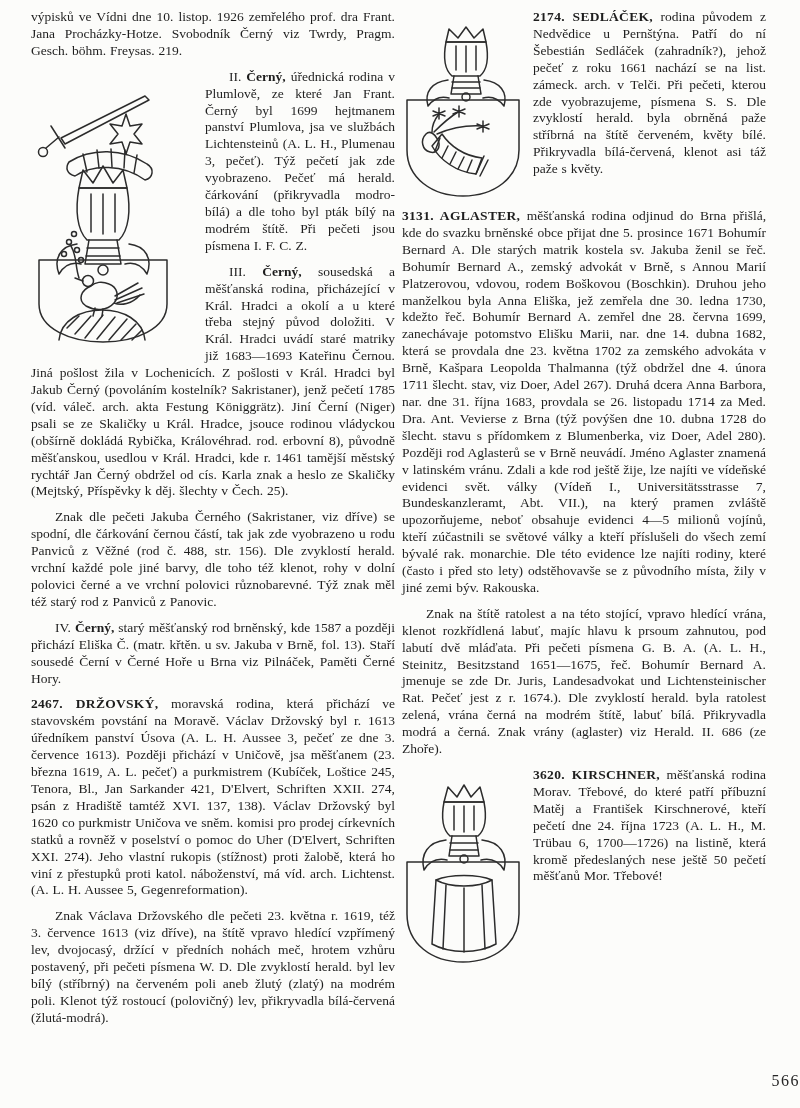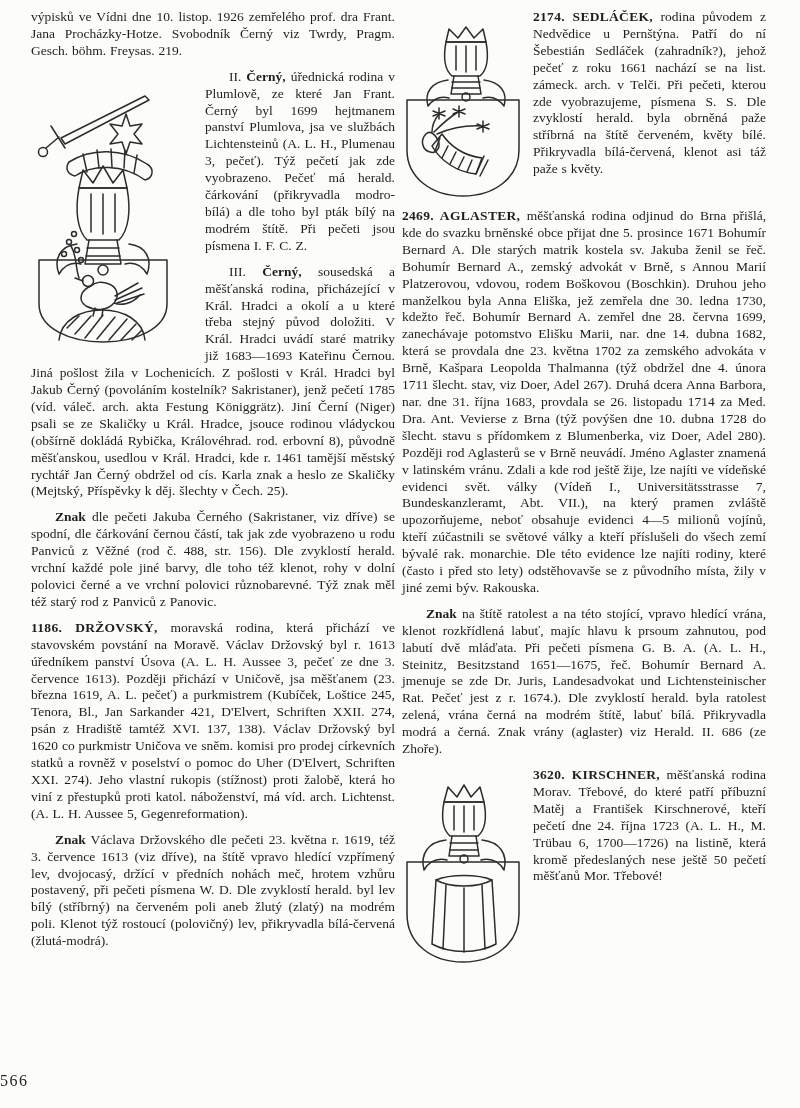--- a/index.html
+++ b/index.html
@@ -6,25 +6,25 @@
   html,body{width:800px;height:1108px}
   body{background:#e9e8e4;font-family:"Liberation Serif",serif}
   .page{position:relative;width:800px;height:1108px;background:#fcfcfa;overflow:hidden;color:#1e1e1e}
   .columns{display:flex;gap:7px;padding:9px 24px 0 31px}
   .col{width:364px;font-size:13.5px;line-height:16.9px;text-align:justify;word-spacing:.5px}
   p{margin:0 0 4px}
   .sect{margin-top:9px}
   .indent{text-indent:24px}
   .entry-lead{font-weight:700;letter-spacing:.3px}
   .famname{font-weight:700}
-  .lead{font-weight:700}
+  .lead{font-weight:400}
   .fig{float:left;margin:15px 9px 4px 0}
   .fig svg{display:block;stroke:#2c2c2c;fill:none;stroke-width:1.5;stroke-linecap:round;stroke-linejoin:round}
   .clear{clear:left}
-  .footer{position:absolute;left:0;right:0;bottom:18px;text-align:left;font-size:16px;letter-spacing:1.5px;color:#262626}
+  .footer{position:absolute;left:0;right:0;bottom:18px;text-align:right;font-size:16px;letter-spacing:1.5px;color:#262626}
 </style>
 </head>
 <body>
 
 <div class="page">
   <div class="columns">
 
     <div class="col">
 
       <p><span>výpisků ve Vídni dne 10. listop. 1926 zemřelého prof. dra Frant. Jana Procházky-Hotze. Svobodník Černý viz Twrdy, Pragm. Gesch. böhm. Freysas. 219.</span></p>
@@ -90,23 +90,28 @@
         <span class="ord">III.</span>
         <b class="famname">Černý,</b>
         <span>sousedská a měšťanská rodina, přicházející v Král. Hradci a okolí a u které třeba stejný původ doložiti. V Král. Hradci uvádí staré matriky již 1683—1693 Kateřinu Černou. Jiná pošlost žila v Lochenicích. Z pošlosti v Král. Hradci byl Jakub Černý (povoláním kostelník? Sakristaner), jenž pečetí 1785 (víd. váleč. arch. akta Festung Königgrätz). Jiní Černí (Niger) psali se ze Skaličky u Král. Hradce, jsouce rodinou vládyckou (obšírně dokládá Rybička, Královéhrad. rod. erbovní 8), původně měšťanskou, usedlou v Král. Hradci, kde r. 1461 tamější městský rychtář Jan Černý obdržel od cís. Karla znak a heslo ze Skaličky (Mejtský, Příspěvky k děj. šlechty v Čech. 25).</span>
       </p>
 
       <p class="sect indent">
         <b class="lead">Znak</b>
         <span>dle pečeti Jakuba Černého (Sakristaner, viz dříve) se spodní, dle čárkování černou částí, tak jak zde vyobrazeno u rodu Panviců z Věžné (rod č. 488, str. 156). Dle zvyklostí herald. vrchní každé pole jiné barvy, dle toho též klenot, rohy v dolní polovici černé a ve vrchní polovici různobarevné. Týž znak měl též starý rod z Panviců z Panovic.</span>
       </p>
 
+      <p class="sect indent">
+        <span class="ord">IV.</span>
+        <b class="famname">Černý,</b>
+        <span>starý měšťanský rod brněnský, kde 1587 a později přichází Eliška Č. (matr. křtěn. u sv. Jakuba v Brně, fol. 13). Staří sousedé Černí v Černé Hoře u Brna viz Pilnáček, Paměti Černé Hory.</span>
+      </p>
 
       <p class="sect">
-        <b class="entry-lead">1186. DRŽOVSKÝ,</b>
+        <b class="entry-lead">2467. DRŽOVSKÝ,</b>
         <span>moravská rodina, která přichází ve stavovském povstání na Moravě. Václav Držovský byl r. 1613 úředníkem panství Úsova (A. L. H. Aussee 3, pečeť ze dne 3. července 1613). Později přichází v Uničově, jsa měšťanem (23. března 1619, A. L. pečeť) a purkmistrem (Kubíček, Loštice 245, Tenora, Bl., Jan Sarkander 421, D'Elvert, Schriften XXII. 274, psán z Hradiště tamtéž XVI. 137, 138). Václav Držovský byl 1620 co purkmistr Uničova ve sněm. komisi pro prodej církevních statků a rovněž v poselství o pomoc do Uher (D'Elvert, Schriften XXI. 274). Jeho vlastní rukopis (stížnost) proti žalobě, která ho viní z přestupků proti katol. náboženství, má víd. arch. Lichtenst. (A. L. H. Aussee 5, Gegenreformation).</span>
       </p>
 
       <p class="sect indent">
         <b class="lead">Znak</b>
         <span>Václava Držovského dle pečeti 23. května r. 1619, též 3. července 1613 (viz dříve), na štítě vpravo hledící vzpřímený lev, dvojocasý, držící v předních nohách meč, hrotem vzhůru postavený, při pečeti písmena W. D. Dle zvyklostí herald. byl lev bílý (stříbrný) na červeném poli aneb žlutý (zlatý) na modrém poli. Klenot týž rostoucí (polovičný) lev, přikryvadla bílá-červená (žlutá-modrá).</span>
       </p>
     </div>
 
     <div class="col">
@@ -140,21 +145,21 @@
             <path d="M37,84 L37,95 M31,87 L43,92 M31,92 L43,87"></path>
             <path d="M57,82 L57,93 M51,85 L63,90 M51,90 L63,85"></path>
             <path d="M81,97 L81,108 M75,100 L87,105 M75,105 L87,100"></path>
           </svg>
         </span>
         <b class="entry-lead">2174. SEDLÁČEK,</b>
         <span>rodina původem z Nedvědice u Pernštýna. Patří do ní Šebestián Sedláček (zahradník?), jehož pečeť z roku 1661 nachází se na list. zámeck. arch. v Telči. Při pečeti, kterou zde vyobrazujeme, písmena S. S. Dle zvyklostí herald. byla obrněná paže stříbrná na štítě červeném, květy bílé. Přikryvadla bílá-červená, klenot asi táž paže s květy.</span>
       </p>
 
       <p class="sect clear">
-        <b class="entry-lead">2469. AGLASTER,</b>
+        <b class="entry-lead">3131. AGLASTER,</b>
         <span>měšťanská rodina odjinud do Brna přišlá, kde do svazku brněnské obce přijat dne 5. prosince 1671 Bohumír Bernard A. Dle starých matrik kostela sv. Jakuba ženil se řeč. Bohumír Bernard A., zemský advokát v Brně, s Annou Marií Platzerovou, vdovou, rodem Boškovou (Boschkin). Druhou jeho manželkou byla Anna Eliška, jež zemřela dne 30. ledna 1730, kdežto řeč. Bohumír Bernard A. zemřel dne 28. června 1699, zanechávaje potomstvo Elišku Marii, nar. dne 14. dubna 1682, která se provdala dne 23. května 1702 za zemského advokáta v Brně, Kašpara Leopolda Thalmanna (týž obdržel dne 4. února 1711 šlecht. stav, viz Doer, Adel 267). Druhá dcera Anna Barbora, nar. dne 31. října 1683, provdala se 26. listopadu 1714 za Med. Dra. Ant. Vevierse z Brna (týž povýšen dne 10. dubna 1728 do šlecht. stavu s přídomkem z Blumenberka, viz Doer, Adel 280). Později rod Aglasterů se v Brně neuvádí. Jméno Aglaster znamená v latinském vránu. Zdali a kde rod ještě žije, lze najíti ve vídeňské evidenci svět. války (Vídeň I., Universitätsstrasse 7, Bundeskanzleramt, Abt. VII.), na který pramen zvláště upozorňujeme, neboť obsahuje evidenci 4—5 milionů vojínů, kteří zúčastnili se světové války a kteří příslušeli do všech zemí bývalé rak. monarchie. Dle této evidence lze najíti rodiny, které (často i před sto lety) odstěhovavše se z původního místa, žily v jiné zemi býv. Rakouska.</span>
       </p>
 
       <p class="sect indent">
         <b class="lead">Znak</b>
         <span>na štítě ratolest a na této stojící, vpravo hledící vrána, klenot rozkřídlená labuť, majíc hlavu k prsoum zahnutou, pod labutí dvě mláďata. Při pečeti písmena G. B. A. (A. L. H., Steinitz, Besitzstand 1651—1675, řeč. Bohumír Bernard A. jmenuje se zde Dr. Juris, Landesadvokat und Lichtensteinischer Rat. Pečeť jest z r. 1674.). Dle zvyklostí herald. byla ratolest zelená, vrána černá na modrém štítě, labuť bílá. Přikryvadla modrá a černá. Znak vrány (aglaster) viz Herald. II. 686 (ze Zhoře).</span>
       </p>
 
       <p class="sect">
         <span class="fig" style="width:122px">

